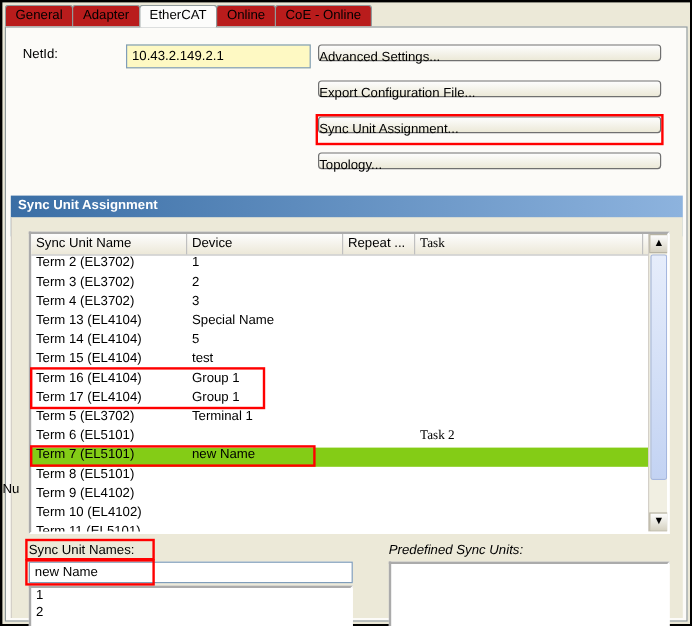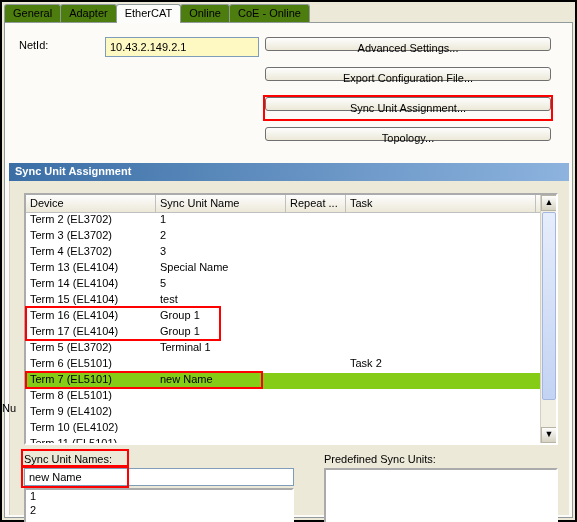--- a/index.html
+++ b/index.html
@@ -23,21 +23,21 @@
   
   .tabs {
     display: flex;
     align-items: flex-end;
     height: 20px;
     padding-left: 2px;
   }
   .tab {
     border: 1px solid #919b9c;
     border-bottom: none;
-    background: #4d7c0f;
+    background: #b91c1c;
     padding: 2px 8px 3px;
     margin-right: -1px;
     border-top-left-radius: 3px;
     border-top-right-radius: 3px;
     cursor: pointer;
     position: relative;
   }
   .tab.active {
     background: #fcfcfb;
     z-index: 2;
@@ -67,21 +67,20 @@
     background: #fef9c3;
     padding: 2px 4px;
     font-family: inherit; font-size: 11px;
   }
   .btn {
     position: absolute;
     width: 286px; height: 14px;
     border: 1px solid #707070;
     background: linear-gradient(#fdfdfd,#ece9d8);
     border-radius: 3px;
-    text-align: center;
     line-height: 20px;
     cursor: pointer;
   }
   .btn.b1 { top: 14px;  left: 260px; }
   .btn.b2 { top: 44px;  left: 260px; }
   .btn.b3 { top: 74px;  left: 260px; }
   .btn.b4 { top: 104px; left: 260px; }
   .red-box { position:absolute; border:2px solid #ff0000; pointer-events:none; }
 
   
@@ -112,21 +111,21 @@
     height:18px;
     background: linear-gradient(#fdfdfd,#ece8d8);
     border-bottom:1px solid #c0c0c0;
   }
   .th {
     border-right:1px solid #c0c0c0;
     padding:2px 4px;
     overflow:hidden; white-space:nowrap;
     cursor:pointer;
   }
-  .c0{width:130px;} .c1{width:130px;} .c2{width:60px;} .c3{width:190px;}
+  .c0{width:130px;} .c1{width:130px;} .c2{width:60px;} .c3{width:190px;font-family:Liberation Serif, serif;}
   .tbody { position:relative; }
   .tr { display:flex; height:16px; }
   .tr.sel { background:#84cc16; }
   .td { padding:0 4px; overflow:hidden; white-space:nowrap; }
   .scroll-v {
     position:absolute; top:0; right:0; width:16px; bottom:0;
     background:#f1efe2;
     border-left:1px solid #d4d0c8;
   }
   .scroll-v .up, .scroll-v .dn {
@@ -141,21 +140,21 @@
     position:absolute; left:1px; width:14px;
     background:linear-gradient(#e6edfb,#c3d3f3);
     border:1px solid #a5b7df; border-radius:2px;
   }
 
   
   .lbl-sun {
     position:absolute; top:272px; left:14px;
   }
   .lbl-psu {
-    position:absolute; top:272px; left:314px;
+    position:absolute; top:272px; left:314px;font-style:italic;
   }
   .su-input {
     position:absolute; top:287px; left:14px;
     width:270px; height:18px;
     border:1px solid #7f9db9;
     background:#fff; padding:1px 4px;
     font-family:inherit; font-size:11px;
   }
   .su-list {
     position:absolute; top:307px; left:14px;
@@ -189,22 +188,22 @@
     <div class="btn b1">Advanced Settings...</div>
     <div class="btn b2">Export Configuration File...</div>
     <div class="btn b3">Sync Unit Assignment...</div>
     <div class="btn b4">Topology...</div>
     <div class="red-box" style="top:72px;left:258px;width:290px;height:26px;"></div>
 
     <div class="dlg-title">Sync Unit Assignment</div>
     <div class="dlg-body">
       <div class="tbl-wrap">
         <div class="thead" id="thead">
+            <div class="th c1">Sync Unit Name</div>
             <div class="th c0">Device</div>
-            <div class="th c1">Sync Unit Name</div>
             <div class="th c2">Repeat ...</div>
             <div class="th c3">Task</div>
           </div>
         <div class="tbody" id="tbody" style="height: 232px; overflow: hidden;">
             <div class="tr">
               <div class="td c0">Term 2 (EL3702)</div>
               <div class="td c1">1</div>
               <div class="td c2"></div>
               <div class="td c3"></div>
             </div>

